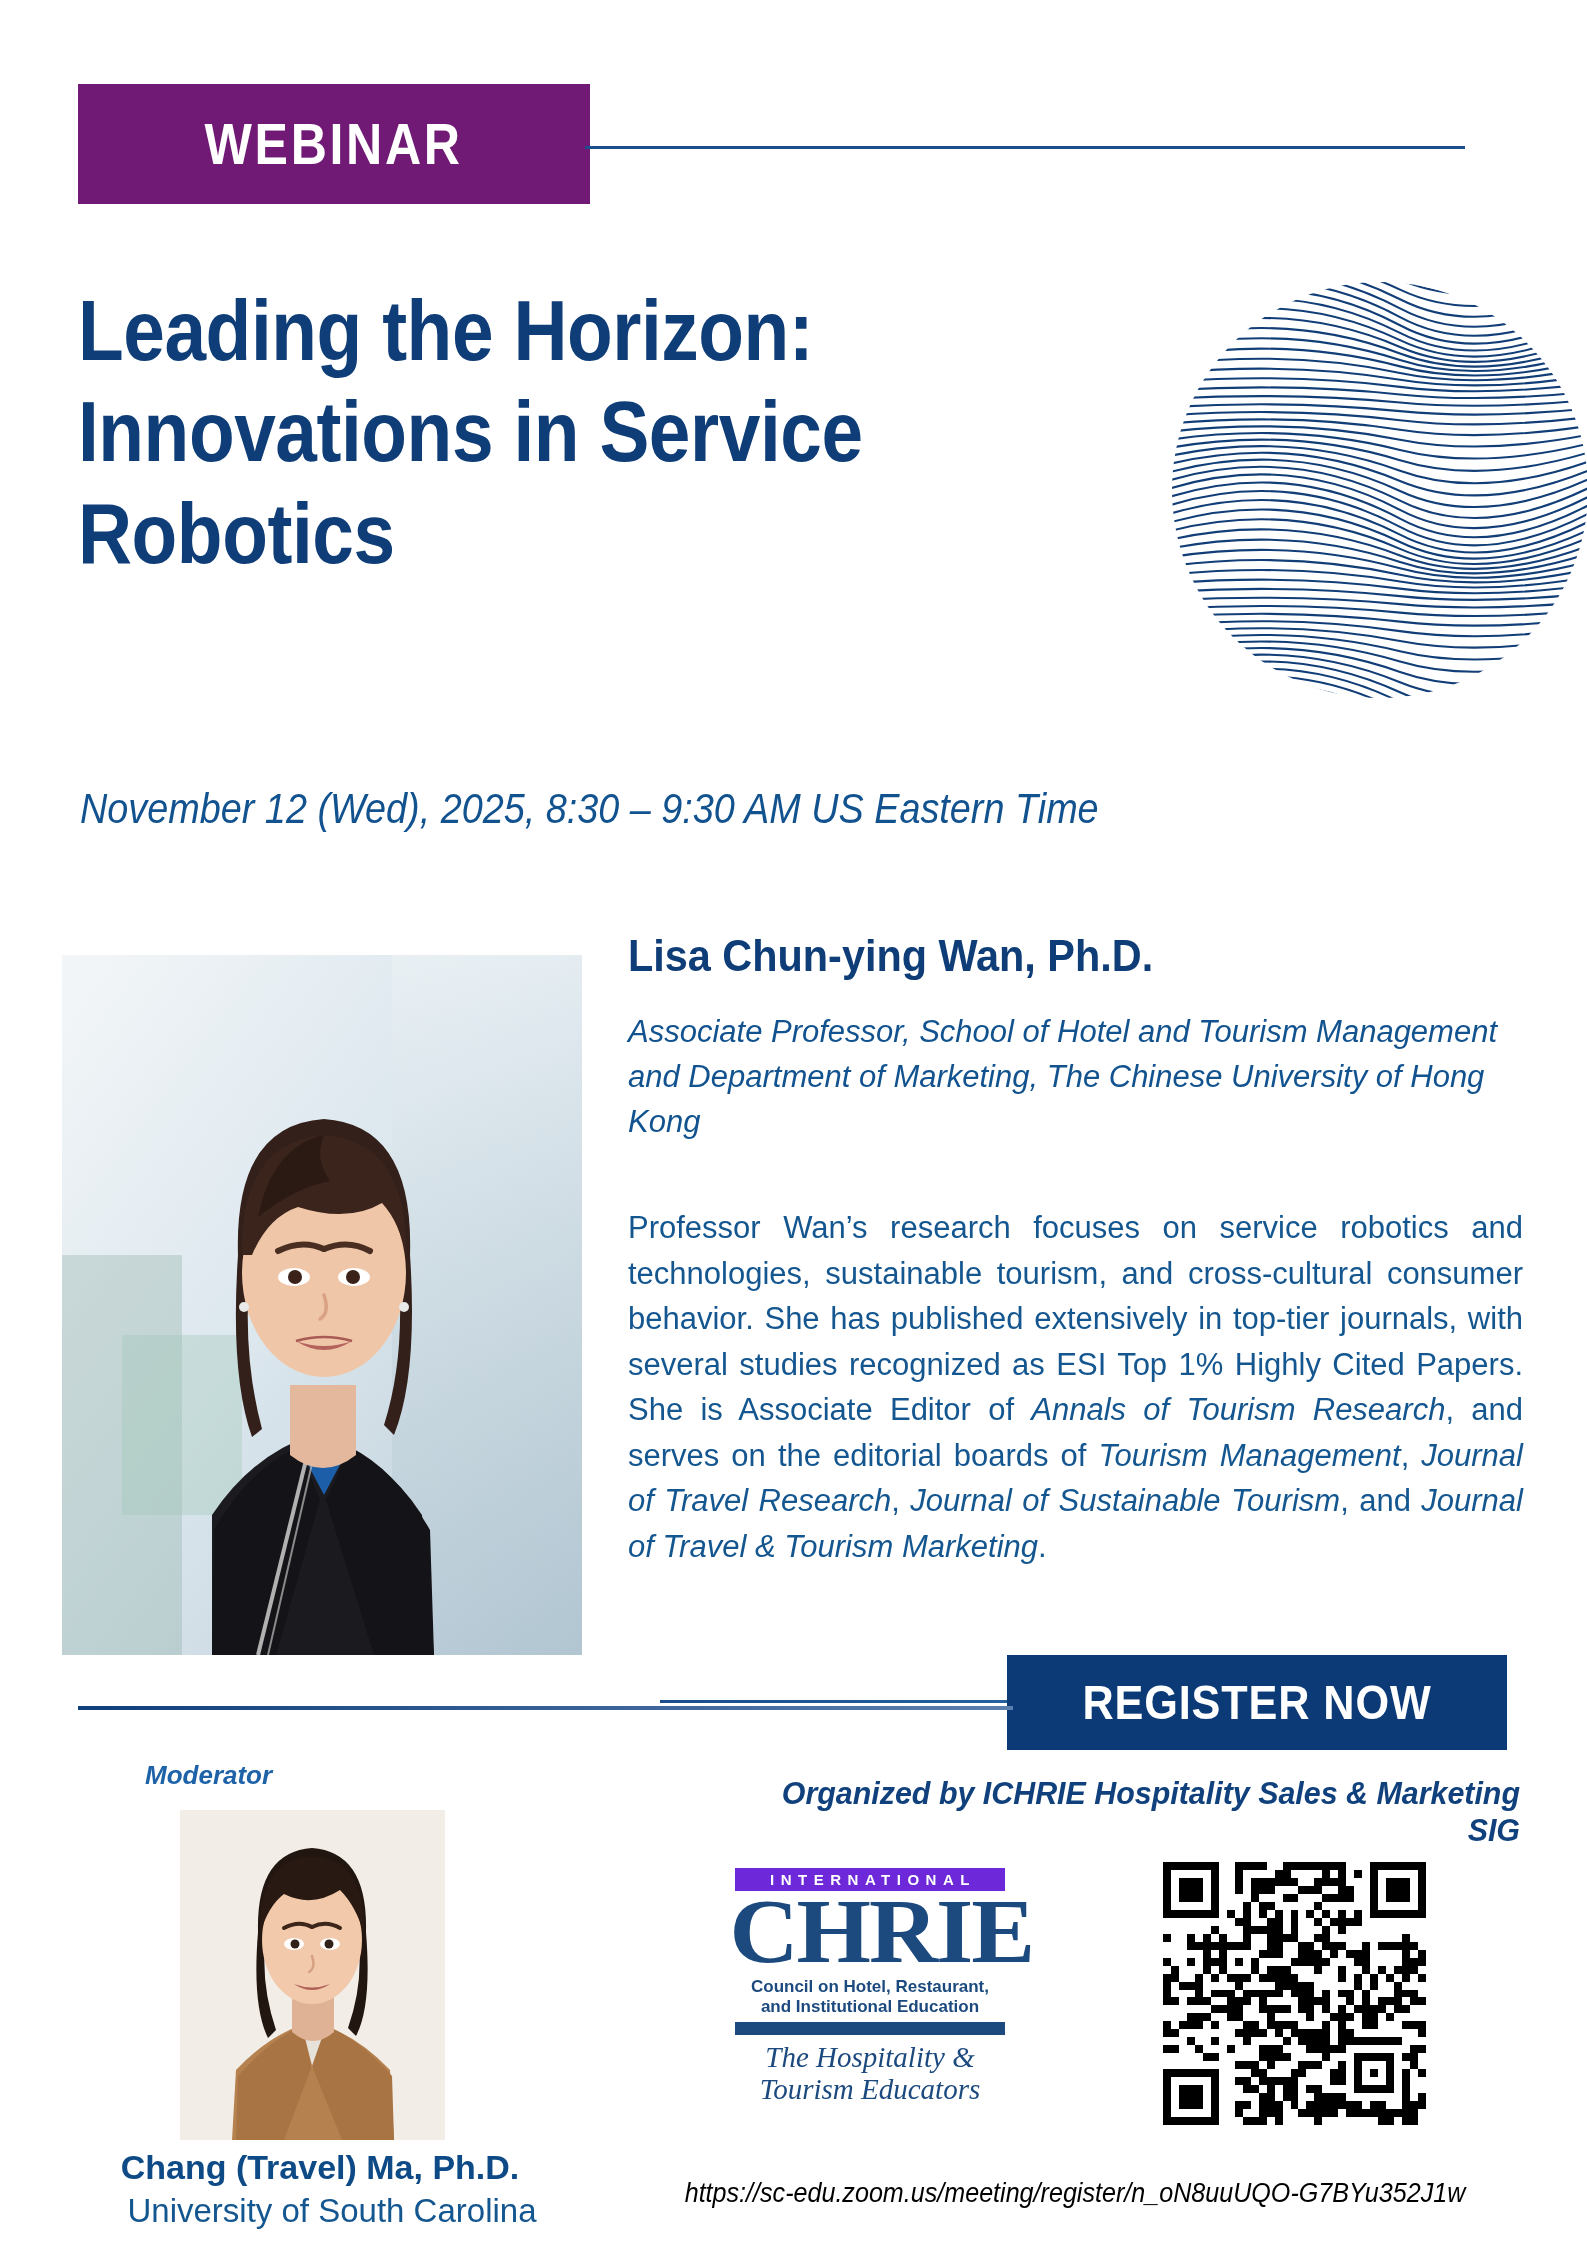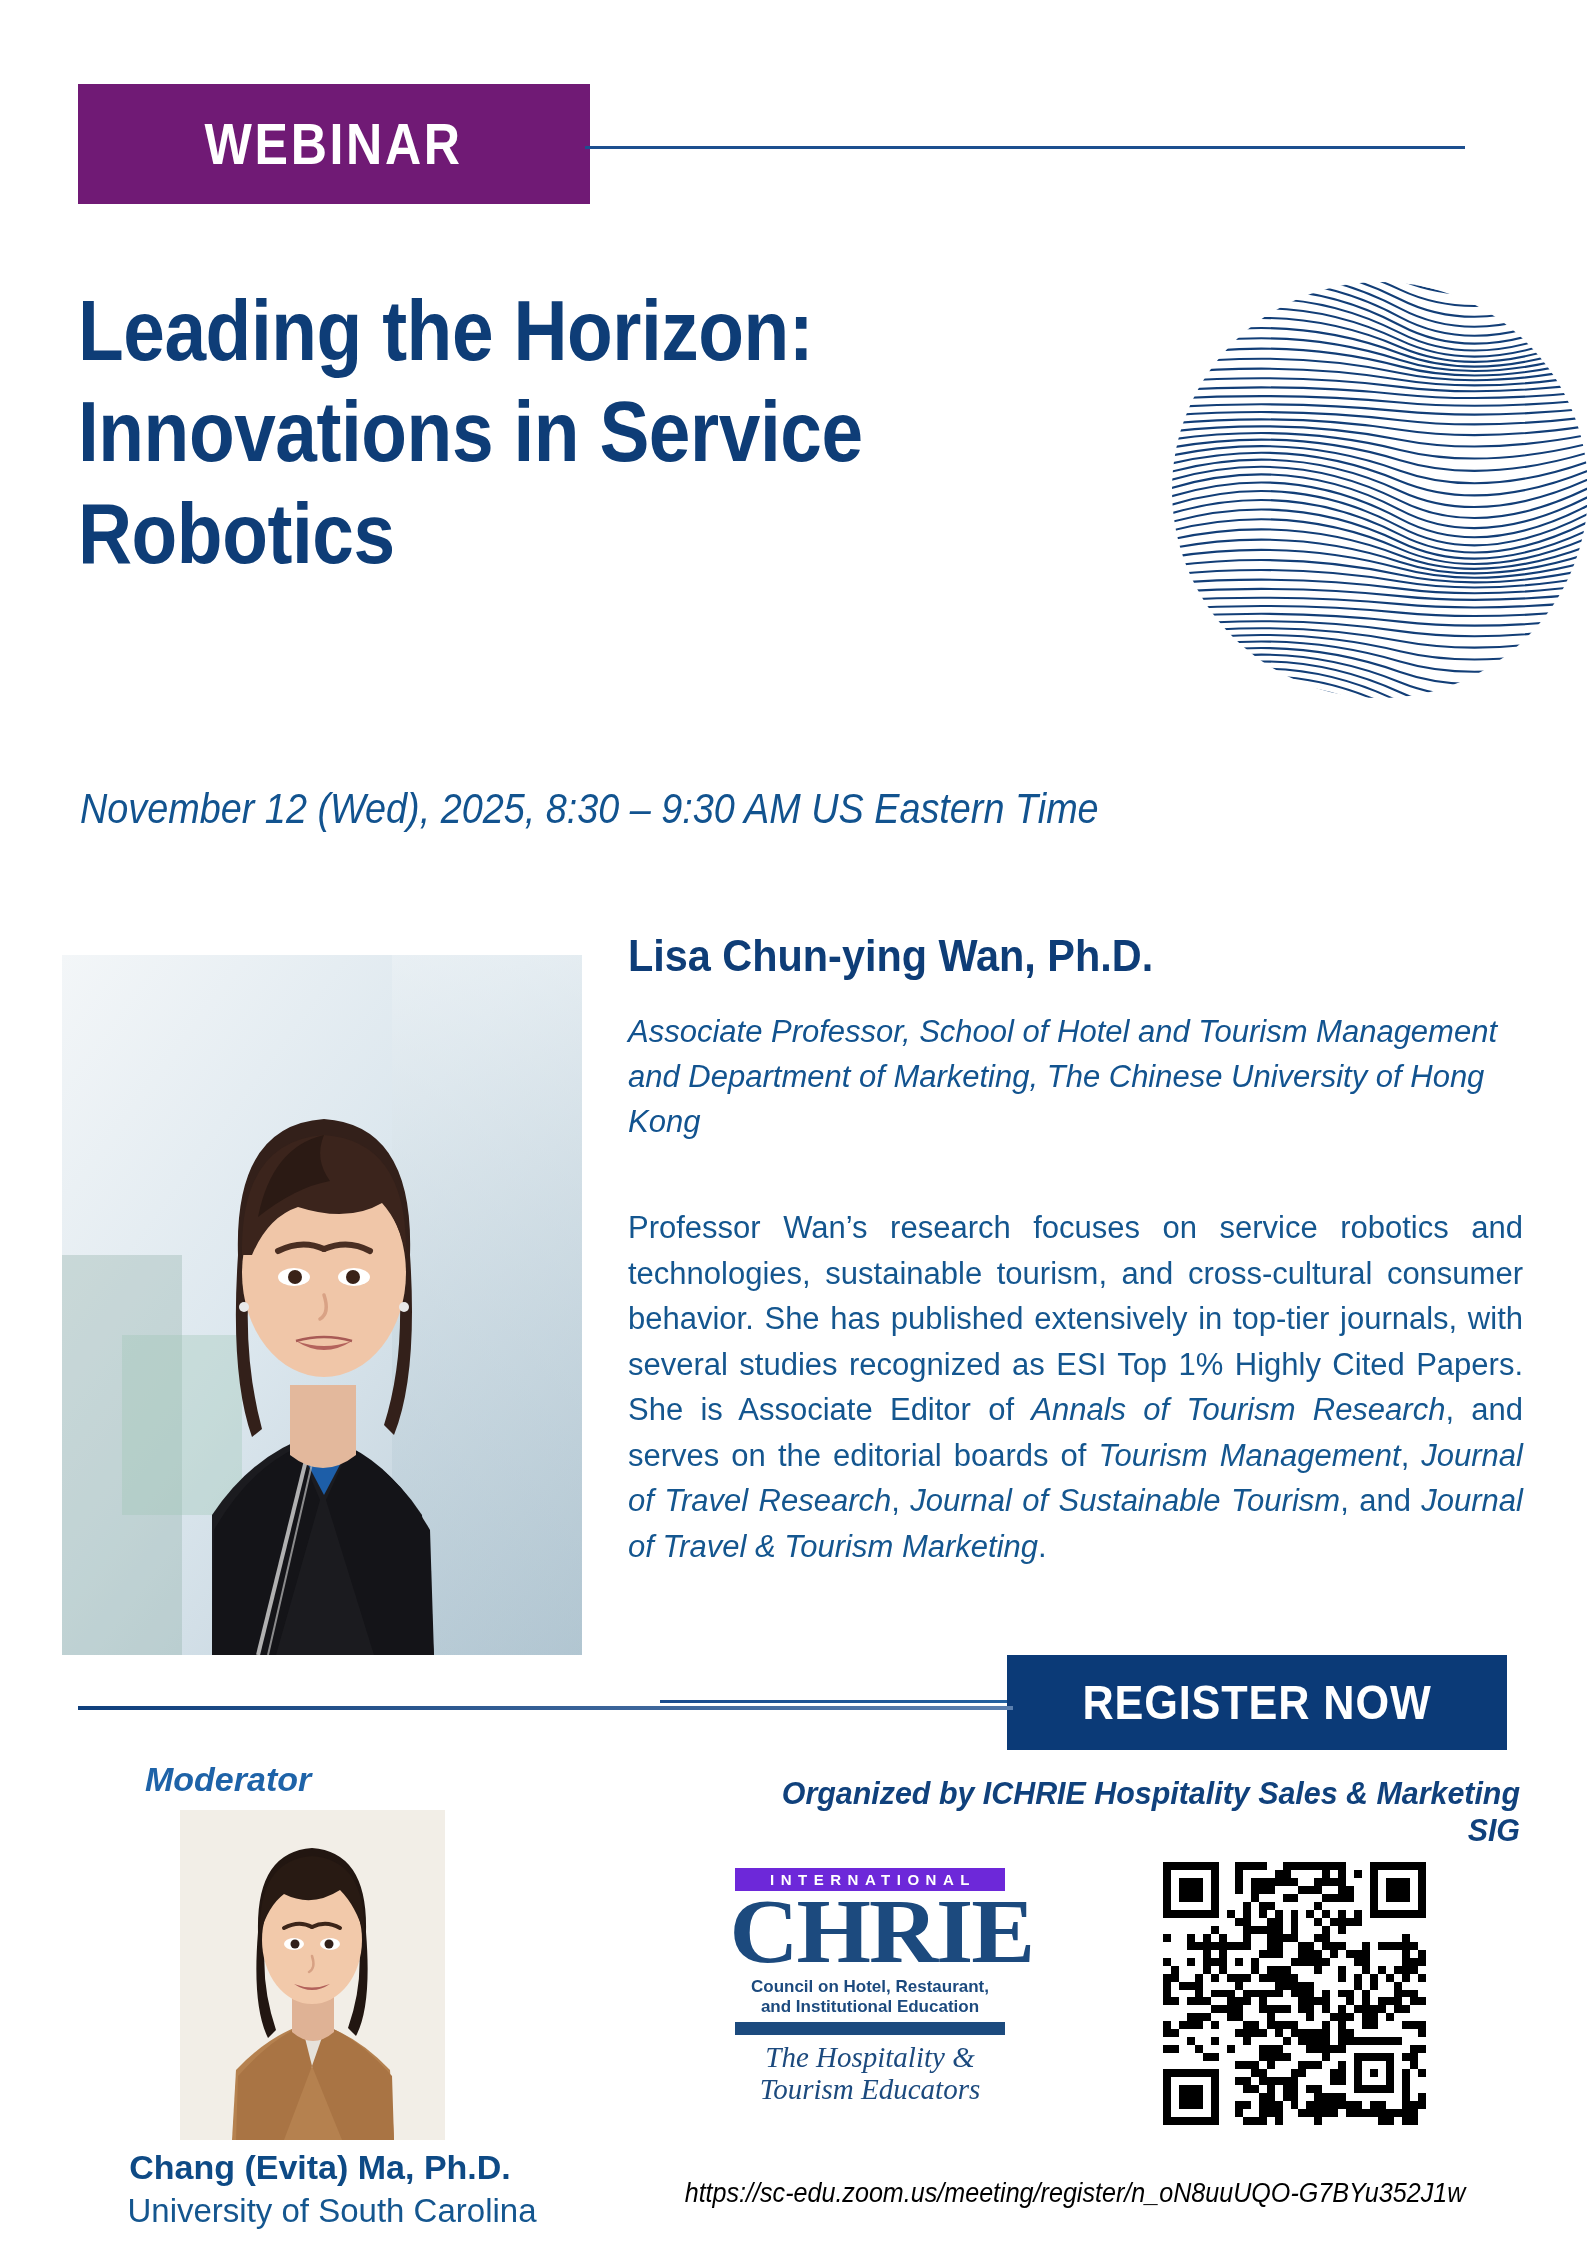--- a/index.html
+++ b/index.html
@@ -91,21 +91,21 @@
     transform:scaleX(.95);transform-origin:right center;
   }
 
   
   .mod-rule{
     position:absolute;left:78px;top:1706px;width:935px;height:4px;
     background:linear-gradient(to right,#0f3f7c,#5b7fae);
   }
   .mod-label{
     position:absolute;left:145px;top:1760px;
-    color:#1e63a8;font-weight:bold;font-style:italic;font-size:34px;
+    color:#1e63a8;font-weight:bold;font-style:italic;font-size:26px;
   }
   .mod-photo{
     position:absolute;left:180px;top:1810px;width:265px;height:330px;
     overflow:hidden;background:#e8e4dd;
   }
   .mod-name{
     position:absolute;left:40px;top:2148px;width:560px;text-align:center;
     color:#0e4a85;font-weight:bold;font-size:34px;
   }
   .mod-org{
@@ -325,21 +325,21 @@
 
       <ellipse cx="114" cy="134" rx="10" ry="6" fill="#ffffff"></ellipse>
       <ellipse cx="150" cy="134" rx="10" ry="6" fill="#ffffff"></ellipse>
       <circle cx="115" cy="134" r="4.5" fill="#31201a"></circle>
       <circle cx="149" cy="134" r="4.5" fill="#31201a"></circle>
 
       <path d="M132 146 q4 12 -3 16" stroke="#d7a184" stroke-width="2.5" fill="none" stroke-linecap="round"></path>
       <path d="M114 174 q18 12 36 0 q-18 7 -36 0 z" fill="#b2615b"></path>
     </svg>
   </div>
-  <div class="mod-name">Chang (Evita) Ma, Ph.D.</div>
+  <div class="mod-name">Chang (Travel) Ma, Ph.D.</div>
   <div class="mod-org">University of South Carolina</div>
 
   <div class="ichrie">
     <div class="ic-top">INTERNATIONAL</div>
     <div class="ic-main">CHRIE</div>
     <div class="ic-sub">
       <div>Council on Hotel, Restaurant,</div>
       <div>and Institutional Education</div>
     </div>
     <div class="ic-bar"></div>

